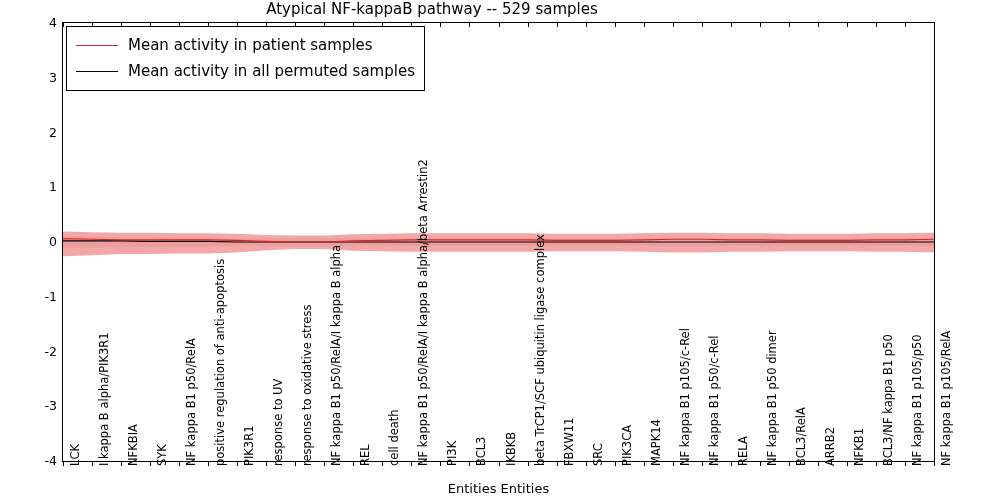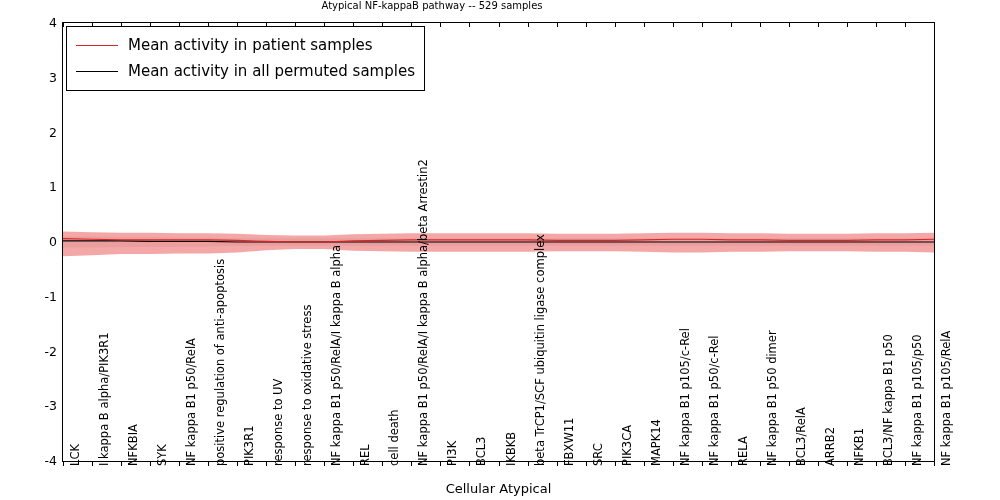--- a/index.html
+++ b/index.html
@@ -1,21 +1,21 @@
 <!DOCTYPE html>
 <html><head>
 <meta charset="utf-8">
 <style>
   html,body{margin:0;padding:0;}
   body{width:1000px;height:500px;background:#ffffff;font-family:"DejaVu Sans",sans-serif;overflow:hidden;}
   #root{position:relative;width:1000px;height:500px;}
 
   .title{
     position:absolute;left:0;top:0;width:864px;text-align:center;
-    font-size:10px;color:#000;font-family:"DejaVu Sans",sans-serif;
+    font-size:15px;color:#000;font-family:"DejaVu Sans",sans-serif;
   }
 
   
   #plot{
     position:absolute;left:62px;top:22px;width:873px;height:440px;
     border:1px solid #000;box-sizing:border-box;background:#fff;
   }
   .ylabel-wrap{position:absolute;left:8px;top:242px;height:0;width:0;}
 
   
@@ -197,21 +197,21 @@
       <div class="xtlabel" style="left: 735.767px;">RELA</div>
       <div class="xtlabel" style="left: 764.8px;">NF kappa B1 p50 dimer</div>
       <div class="xtlabel" style="left: 793.833px;">BCL3/RelA</div>
       <div class="xtlabel" style="left: 822.867px;">ARRB2</div>
       <div class="xtlabel" style="left: 851.9px;">NFKB1</div>
       <div class="xtlabel" style="left: 880.933px;">BCL3/NF kappa B1 p50</div>
       <div class="xtlabel" style="left: 909.967px;">NF kappa B1 p105/p50</div>
       <div class="xtlabel" style="left: 939px;">NF kappa B1 p105/RelA</div>
     </div>
 
-  <div class="xlabel">Cellular Atypical</div>
+  <div class="xlabel">Entities Entities</div>
 
   <div class="legend">
     <div class="legend-row">
       <span class="legend-line red"></span>
       <span class="legend-text">Mean activity in patient samples</span>
     </div>
     <div class="legend-row">
       <span class="legend-line"></span>
       <span class="legend-text">Mean activity in all permuted samples</span>
     </div>

